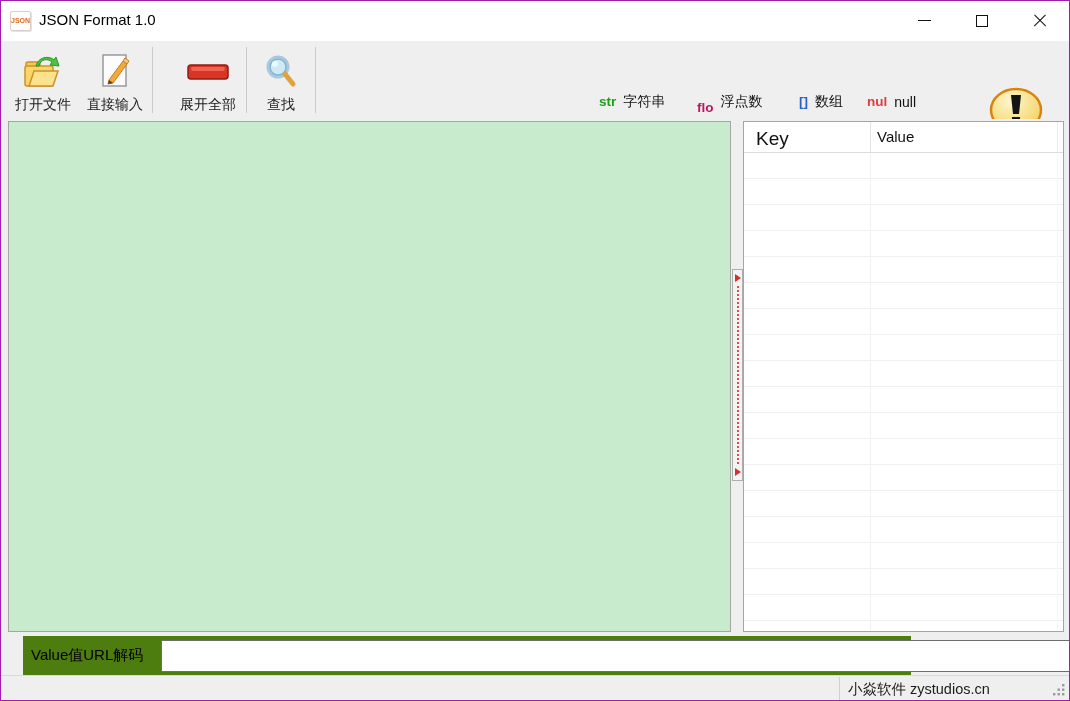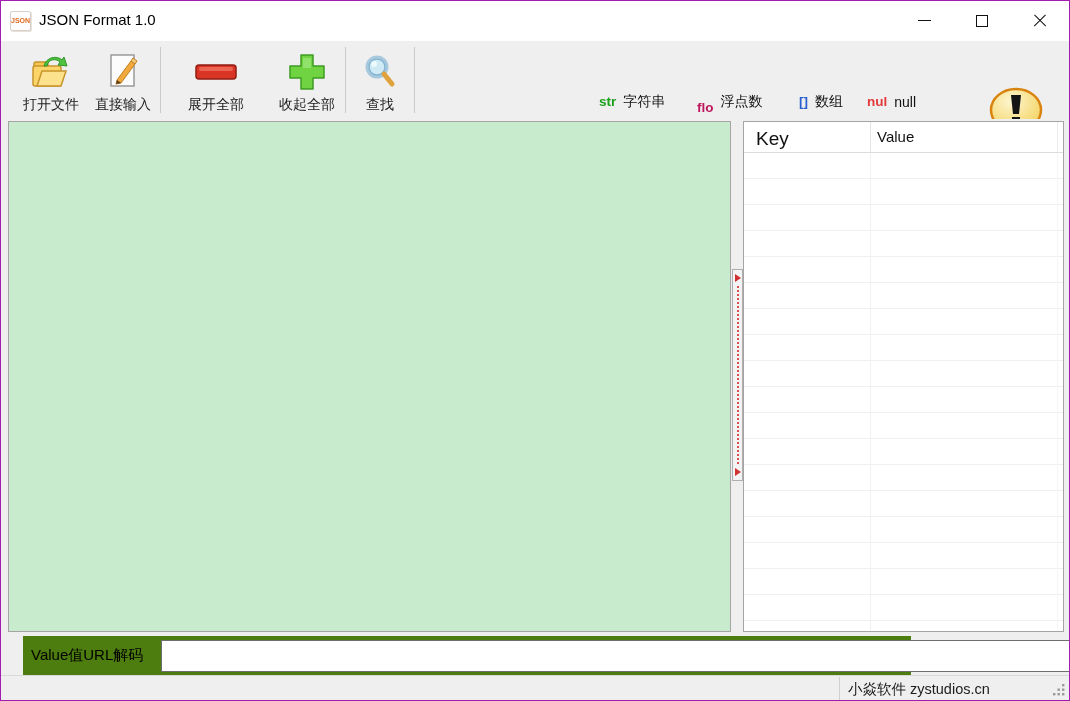--- a/index.html
+++ b/index.html
@@ -22,21 +22,21 @@
   .glyph-min{ width:13px; height:1px; background:#111; }
   .glyph-max{ width:12px; height:12px; border:1px solid #111; background:#fff; }
   .glyph-close{ width:14px; height:14px; position:relative; }
   .glyph-close:before,.glyph-close:after{
     content:""; position:absolute; left:-1px; top:6px; width:16px; height:1.4px; background:#111;
   }
   .glyph-close:before{ transform:rotate(45deg); }
   .glyph-close:after{ transform:rotate(-45deg); }
   
   .toolbar{ position:absolute; left:0; top:40px; width:1068px; height:78px; background:#efefef; }
-  .tb-row{ position:absolute; left:14px; top:3px; display:flex; align-items:flex-start; }
+  .tb-row{ position:absolute; left:6px; top:3px; display:flex; align-items:flex-start; }
   .tb-btn{ width:72px; height:72px; display:flex; flex-direction:column; align-items:center; justify-content:flex-end; padding-bottom:3px; }
   .tb-icon{ height:46px; display:flex; align-items:center; justify-content:center; }
   .tb-label{ font-size:14px; color:#1a1a1a; line-height:18px; white-space:nowrap; }
   .tb-sep{ width:1px; height:66px; background:#c9c9c9; margin:3px 1px 0 1px; }
   .w74{ width:74px;margin-left:17px; } .w66{ width:66px; } .w80{ width:80px; margin-left:8px; }
   
   .legend{
     position:absolute; left:598px; top:44px; height:66px;
     display:grid; grid-template-columns:98px 102px 68px 120px; grid-auto-rows:33px; align-items:center;
   }
@@ -138,29 +138,20 @@
       <div class="tb-btn w74">
         <div class="tb-icon">
           <svg width="46" height="20" viewBox="0 0 46 20">
             <rect x="3" y="3" width="40" height="14" rx="3" fill="#d93425" stroke="#8f1d12" stroke-width="1.5"></rect>
             <rect x="6" y="5" width="34" height="4" rx="2" fill="#ef6e5c" opacity="0.85"></rect>
           </svg>
         </div>
         <span class="tb-label">展开全部</span>
       </div>
 
-      <div class="tb-btn w74">
-        <div class="tb-icon">
-          <svg width="40" height="40" viewBox="0 0 40 40">
-            <path d="M14 3 h12 v11 h11 v12 h-11 v11 h-12 v-11 h-11 v-12 h11 Z" fill="#6fd342" stroke="#3f9c22" stroke-width="1.5" stroke-linejoin="round"></path>
-            <path d="M16 6 h8 v10 h-8 Z" fill="#9fe87d" opacity="0.7"></path>
-          </svg>
-        </div>
-        <span class="tb-label">收起全部</span>
-      </div>
 
       <div class="tb-sep"></div>
 
       <div class="tb-btn w66">
         <div class="tb-icon">
           <svg width="36" height="38" viewBox="0 0 36 38">
             <circle cx="15" cy="14" r="10" fill="none" stroke="#a8c9dd" stroke-width="3"></circle>
             <circle cx="15" cy="14" r="8" fill="#cfeaf5" stroke="#7fb3d0" stroke-width="1.5"></circle>
             <circle cx="12" cy="11" r="3" fill="#eef9fd"></circle>
             <line x1="22" y1="21" x2="30" y2="31" stroke="#e0a23c" stroke-width="5" stroke-linecap="round"></line>

